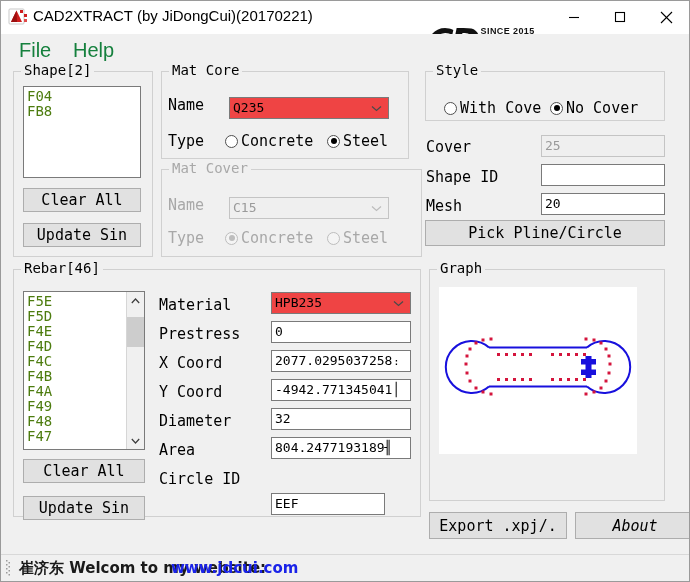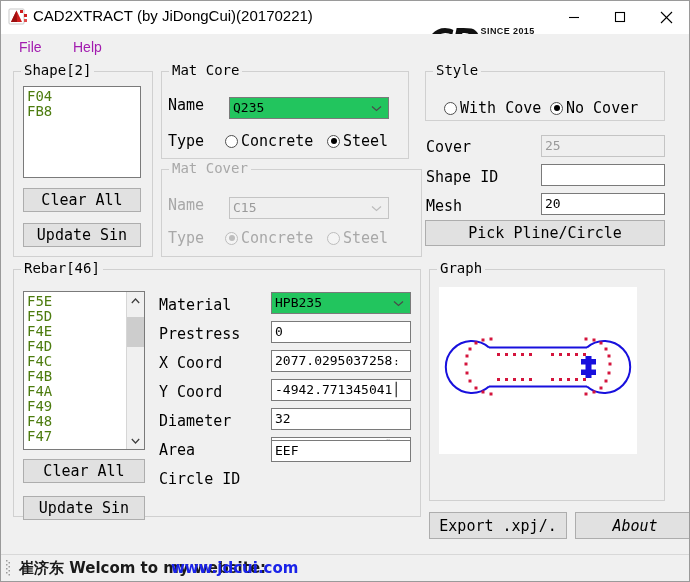--- a/index.html
+++ b/index.html
@@ -66,21 +66,21 @@
     font-size:22px;line-height:22px;color:#111;letter-spacing:-0.5px;
   }
 
   
   .menubar{
     position:absolute;left:0;top:33px;width:100%;height:28px;
     background:#f0f0f0;
   }
   .menuitem{
     position:absolute;top:4px;
-    font-size:14px;color:#a21caf;padding:1px 4px;cursor:default;
+    font-size:20px;color:#15803d;padding:1px 4px;cursor:default;
   }
 
   
   .group{
     position:absolute;
     border:1px solid #d0d0d0;
     box-sizing:border-box;
   }
   .group > .legend{
     position:absolute;top:-10px;left:7px;
@@ -104,21 +104,21 @@
     font-family:"DejaVu Sans Mono", monospace;
     font-size:13px;color:#000;
     padding:0 3px;
     line-height:20px;
     overflow:hidden;white-space:nowrap;
   }
   .tbox.dis{background:#efefef;border:1px solid #c4c4c4;color:#9a9a9a;}
 
   .combo{
     position:absolute;box-sizing:border-box;
-    border:1px solid #7a7a7a;background:#22c55e;
+    border:1px solid #7a7a7a;background:#ef4444;
     font-family:"DejaVu Sans Mono", monospace;
     font-size:13px;color:#000;
     padding:0 3px;line-height:20px;white-space:nowrap;overflow:hidden;
   }
   .combo.dis{background:#efefef;border:1px solid #c4c4c4;color:#9a9a9a;}
   .combo .arrow{
     position:absolute;right:6px;top:0;bottom:0;
     display:flex;align-items:center;
   }
   .combo .arrow svg{display:block;}
@@ -388,21 +388,21 @@
   <span class="lbl" style="left:158px;top:382px;">Y Coord</span>
   <div class="tbox" style="left:270px;top:378px;width:140px;height:22px;">-4942.771345041│</div>
 
   <span class="lbl" style="left:158px;top:411px;">Diameter</span>
   <div class="tbox" style="left:270px;top:407px;width:140px;height:22px;">32</div>
 
   <span class="lbl" style="left:158px;top:440px;">Area</span>
   <div class="tbox" style="left:270px;top:436px;width:140px;height:22px;">804.2477193189╢</div>
 
   <span class="lbl" style="left:158px;top:469px;">Circle ID</span>
-  <div class="tbox" style="left:270px;top:439px;width:140px;height:22px;">EEF</div>
+  <div class="tbox" style="left:270px;top:492px;width:114px;height:22px;">EEF</div>
 
 
   <div class="group" style="left:428px;top:268px;width:236px;height:232px;">
     <span class="legend">Graph</span>
   </div>
   <div class="graph-canvas" style="left:438px;top:286px;width:198px;height:167px;">
     <svg width="198" height="167" viewBox="0 0 198 167">
 
       <g fill="none" stroke="#1810dd" stroke-width="2">
 

